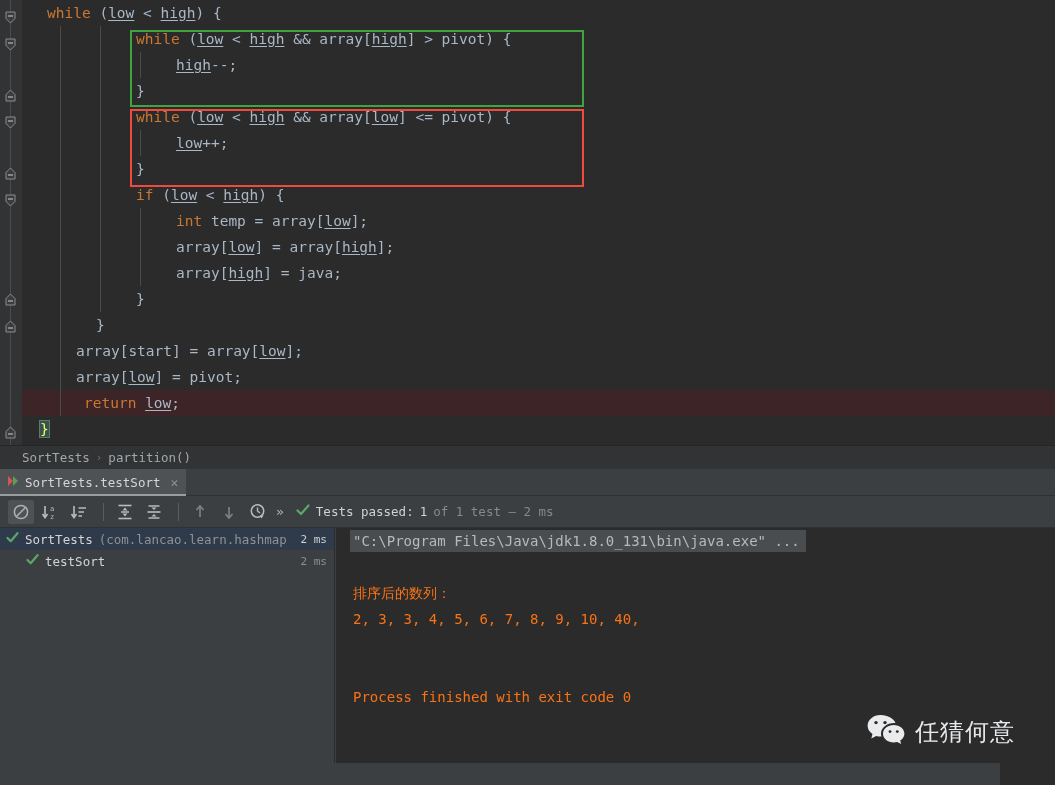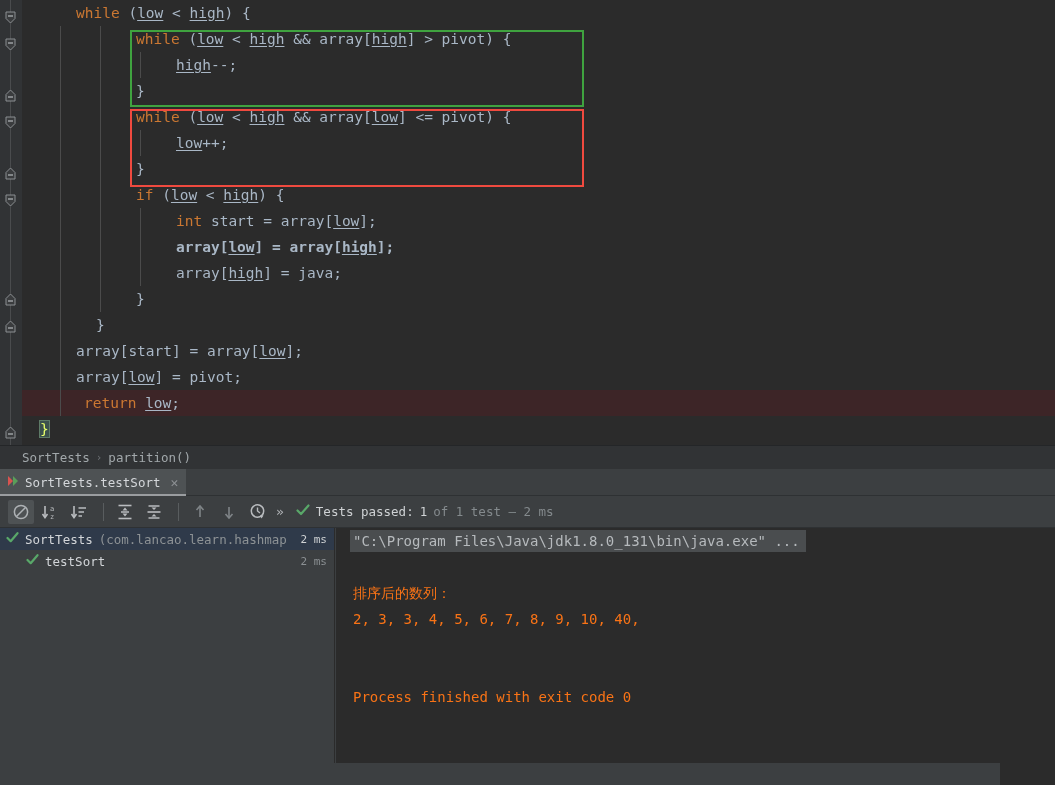--- a/index.html
+++ b/index.html
@@ -214,30 +214,30 @@
             <svg width="15" height="15" viewBox="0 0 15 15">
               <path d="M7.5 2 L12 6.5 V13 H3 V6.5 Z" fill="#3a3c3e" stroke="#8b8f92" stroke-width="1"></path>
               <line x1="5" y1="9" x2="10" y2="9" stroke="#b5b9bc" stroke-width="1.2"></line>
             </svg>
           </div>
         </div>
     </div>
 
     <div class="code-area">
       <div id="codelines">
-          <div class="line"><span class="txt" style="margin-left: 54px;"><span class="kw">while</span><span class="pnc"> (</span><span class="var">low</span><span class="pnc"> &lt; </span><span class="var">high</span><span class="pnc">) {</span></span></div>
+          <div class="line"><span class="txt" style="margin-left: 25px;"><span class="kw">while</span><span class="pnc"> (</span><span class="var">low</span><span class="pnc"> &lt; </span><span class="var">high</span><span class="pnc">) {</span></span></div>
           <div class="line"><div class="indent" style="left: 38px;"></div><div class="indent" style="left: 78px;"></div><span class="txt" style="margin-left: 114px;"><span class="kw">while</span><span class="pnc"> (</span><span class="var">low</span><span class="pnc"> &lt; </span><span class="var">high</span><span class="pnc"> &amp;&amp; array[</span><span class="var">high</span><span class="pnc">] &gt; pivot) {</span></span></div>
           <div class="line"><div class="indent" style="left: 38px;"></div><div class="indent" style="left: 78px;"></div><div class="indent" style="left: 118px;"></div><span class="txt" style="margin-left: 154px;"><span class="var">high</span><span class="pnc">--;</span></span></div>
           <div class="line"><div class="indent" style="left: 38px;"></div><div class="indent" style="left: 78px;"></div><span class="txt" style="margin-left: 114px;"><span class="pnc">}</span></span></div>
           <div class="line"><div class="indent" style="left: 38px;"></div><div class="indent" style="left: 78px;"></div><span class="txt" style="margin-left: 114px;"><span class="kw">while</span><span class="pnc"> (</span><span class="var">low</span><span class="pnc"> &lt; </span><span class="var">high</span><span class="pnc"> &amp;&amp; array[</span><span class="var">low</span><span class="pnc">] &lt;= pivot) {</span></span></div>
           <div class="line"><div class="indent" style="left: 38px;"></div><div class="indent" style="left: 78px;"></div><div class="indent" style="left: 118px;"></div><span class="txt" style="margin-left: 154px; text-align: right;"><span class="var">low</span><span class="pnc">++;</span></span></div>
           <div class="line"><div class="indent" style="left: 38px;"></div><div class="indent" style="left: 78px;"></div><span class="txt" style="margin-left: 114px;"><span class="pnc">}</span></span></div>
           <div class="line"><div class="indent" style="left: 38px;"></div><div class="indent" style="left: 78px;"></div><span class="txt" style="margin-left: 114px;"><span class="kw">if</span><span class="pnc"> (</span><span class="var">low</span><span class="pnc"> &lt; </span><span class="var">high</span><span class="pnc">) {</span></span></div>
-          <div class="line"><div class="indent" style="left: 38px;"></div><div class="indent" style="left: 78px;"></div><div class="indent" style="left: 118px;"></div><span class="txt" style="margin-left: 154px;"><span class="kw">int</span><span class="pnc"> start = array[</span><span class="var">low</span><span class="pnc">];</span></span></div>
-          <div class="line"><div class="indent" style="left: 38px;"></div><div class="indent" style="left: 78px;"></div><div class="indent" style="left: 118px;"></div><span class="txt" style="margin-left: 154px; font-weight: bold;"><span class="pnc">array[</span><span class="var">low</span><span class="pnc">] = array[</span><span class="var">high</span><span class="pnc">];</span></span></div>
+          <div class="line"><div class="indent" style="left: 38px;"></div><div class="indent" style="left: 78px;"></div><div class="indent" style="left: 118px;"></div><span class="txt" style="margin-left: 154px;"><span class="kw">int</span><span class="pnc"> temp = array[</span><span class="var">low</span><span class="pnc">];</span></span></div>
+          <div class="line"><div class="indent" style="left: 38px;"></div><div class="indent" style="left: 78px;"></div><div class="indent" style="left: 118px;"></div><span class="txt" style="margin-left: 154px;"><span class="pnc">array[</span><span class="var">low</span><span class="pnc">] = array[</span><span class="var">high</span><span class="pnc">];</span></span></div>
           <div class="line"><div class="indent" style="left: 38px;"></div><div class="indent" style="left: 78px;"></div><div class="indent" style="left: 118px;"></div><span class="txt" style="margin-left: 154px;"><span class="pnc">array[</span><span class="var">high</span><span class="pnc">] = java;</span></span></div>
           <div class="line"><div class="indent" style="left: 38px;"></div><div class="indent" style="left: 78px;"></div><span class="txt" style="margin-left: 114px;"><span class="pnc">}</span></span></div>
           <div class="line"><div class="indent" style="left: 38px;"></div><span class="txt" style="margin-left: 74px;"><span class="pnc">}</span></span></div>
           <div class="line"><div class="indent" style="left: 38px;"></div><span class="txt" style="margin-left: 54px;"><span class="pnc">array[start] = array[</span><span class="var">low</span><span class="pnc">];</span></span></div>
           <div class="line"><div class="indent" style="left: 38px;"></div><span class="txt" style="margin-left: 54px;"><span class="pnc">array[</span><span class="var">low</span><span class="pnc">] = pivot;</span></span></div>
           <div class="line hl-return"><div class="indent" style="left: 38px;"></div><span class="txt" style="margin-left: 54px;"><span class="kw">return</span><span class="pnc"> </span><span class="var">low</span><span class="pnc">;</span></span></div>
           <div class="line"><span class="txt" style="margin-left: 18px;"><span class="brace-hl">}</span></span></div>
         </div>
       <div id="boxes">
           <div class="box green" style="left: 108px; top: 30px; width: 454px; height: 77px; border-color: rgb(63, 163, 63);"></div>
@@ -388,14 +388,27 @@
           <div class="cline"></div>
           <div class="cline">Process finished with exit code 0</div>
         </div>
     </div>
 
     <div class="statusbar">
       <div class="right-pad"></div>
     </div>
   </div>
 
+  <div class="watermark">
+    <span>
+      <svg width="40" height="34" viewBox="0 0 40 34">
+        <path d="M14.5 2C7.4 2 1.6 6.8 1.6 12.7c0 3.3 1.9 6.3 4.9 8.3L5.3 25.4l4.9-2.5c1.4.4 2.9.6 4.3.6h.9c-.3-.9-.4-1.8-.4-2.7 0-5.9 5.9-10.7 13.1-10.7.5 0 .9 0 1.4.1C28.1 5.9 22 2 14.5 2z" fill="#e9ebec"></path>
+        <circle cx="10" cy="9.6" r="1.7" fill="#2b2b2b"></circle>
+        <circle cx="19" cy="9.6" r="1.7" fill="#2b2b2b"></circle>
+        <path d="M38.4 20.7c0-4.8-4.8-8.7-10.7-8.7s-10.7 3.9-10.7 8.7 4.8 8.7 10.7 8.7c1.2 0 2.4-.2 3.5-.5l4 2-1-3.4c2.6-1.6 4.2-4.1 4.2-6.8z" fill="#e9ebec"></path>
+        <circle cx="24" cy="18.6" r="1.4" fill="#2b2b2b"></circle>
+        <circle cx="31.3" cy="18.6" r="1.4" fill="#2b2b2b"></circle>
+      </svg>
+    </span>
+    <span class="wm-text">任猜何意</span>
+  </div>
 
 </div>
 
 </body></html>

